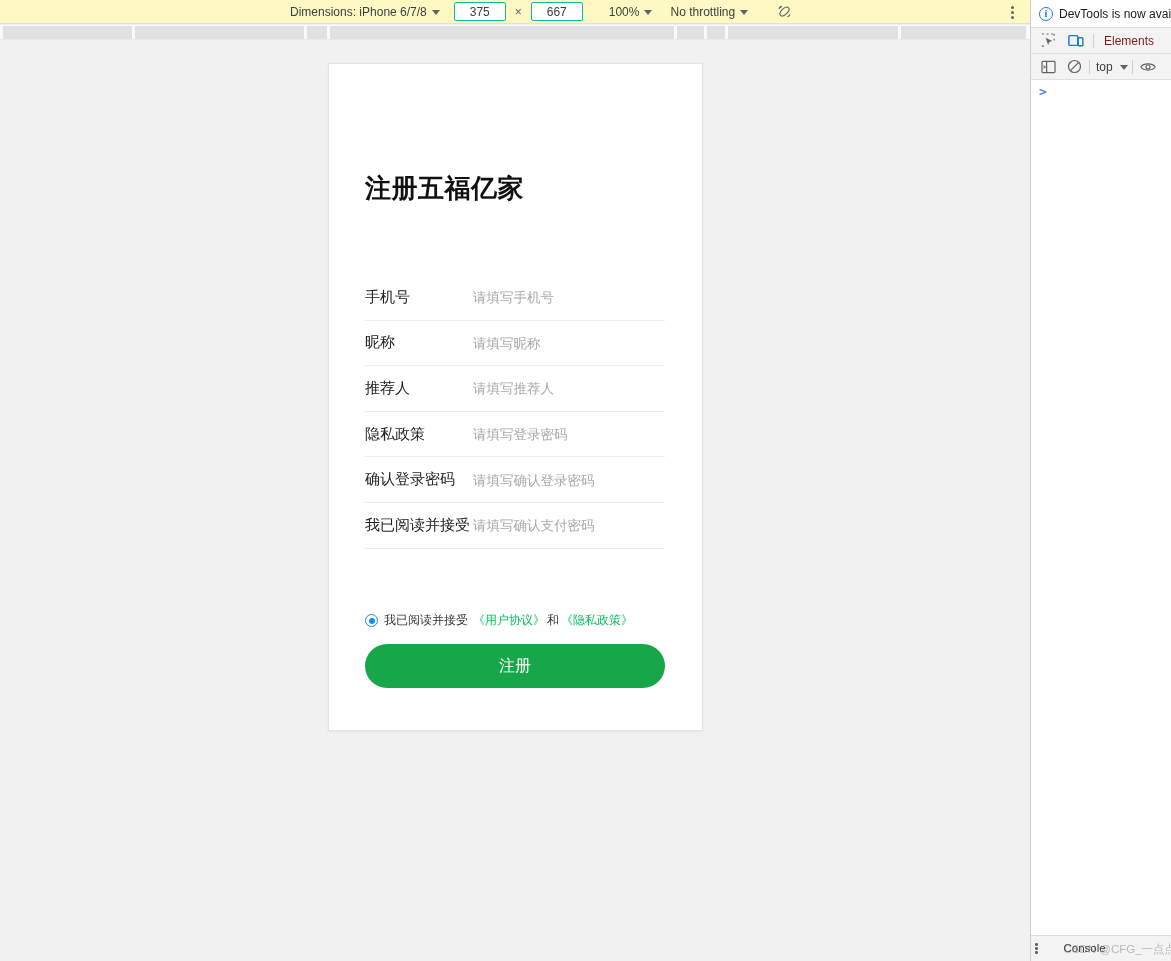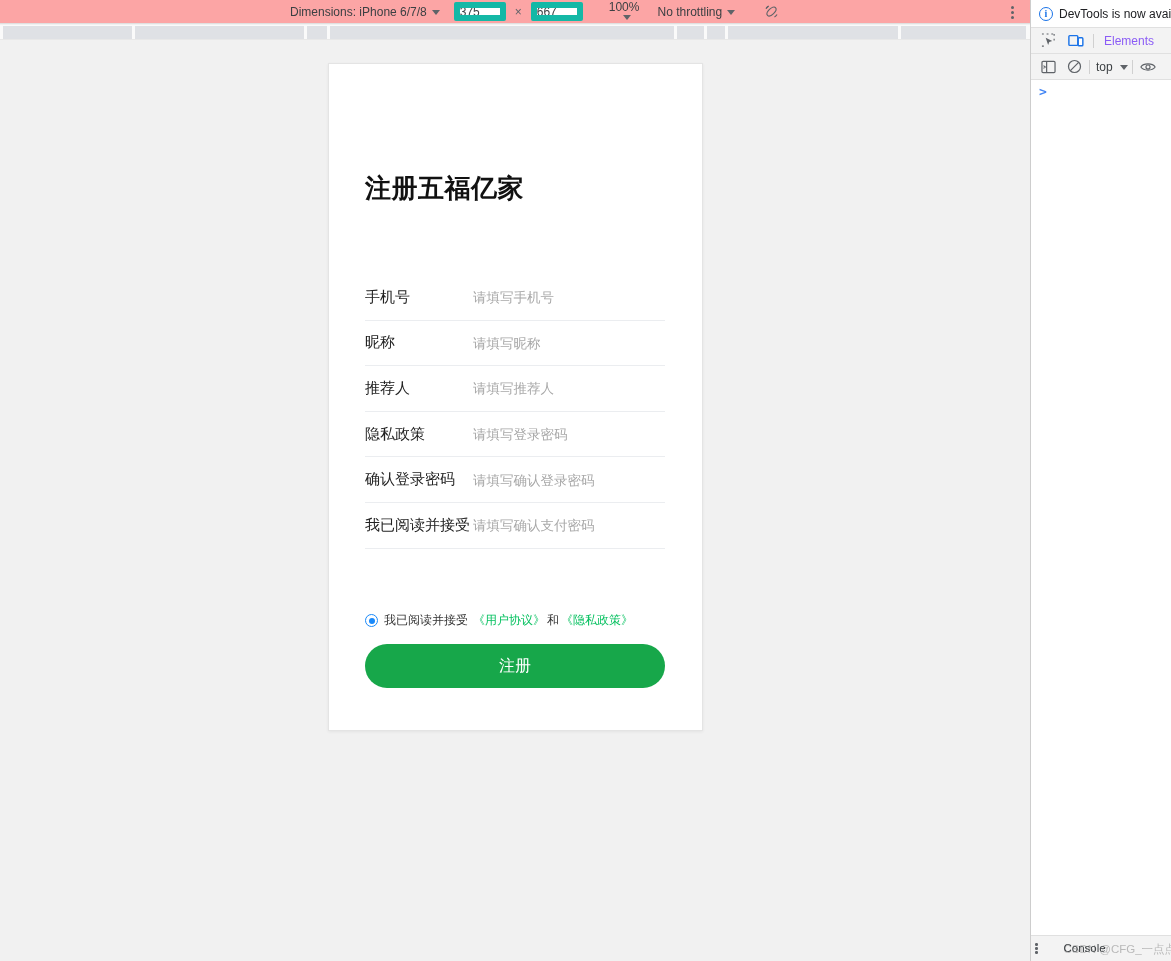--- a/index.html
+++ b/index.html
@@ -16,50 +16,51 @@
     position: absolute; left: 0; top: 0;
     width: 1030px; height: 961px;
     background: #f1f1f1;
     overflow: hidden;
   }
 
   
   #device-toolbar {
     position: absolute; left: 0; top: 0;
     width: 1030px; height: 24px;
-    background: #fca5a5;
+    background: #fef9c3;
     border-bottom: 1px solid #e0e0e0;
     display: flex; align-items: center;
     font-size: 12px; color: #3c4043;
   }
   .dt-spacer { flex: 0 0 auto; }
   .dt-group { display: flex; align-items: center; height: 24px; }
   .dt-label { white-space: nowrap; }
   .caret {
     display: inline-block;
     width: 0; height: 0;
     border-left: 4px solid transparent;
     border-right: 4px solid transparent;
     border-top: 5px solid #5f6368;
     margin-left: 5px;
     position: relative; top: 1px;
   }
   .dt-input {
     width: 52px; height: 19px;
-    border: 6px solid #14b8a6;
+    border: 1px solid #14b8a6;
     background: #fff;
     border-radius: 2px;
     font-size: 12px;
     color: #3c4043;
+    text-align: center;
     font-family: "Liberation Sans", sans-serif;
     line-height: 17px;
     outline: none;
   }
   .dt-times { margin: 0 9px; color: #5f6368; font-size: 12px; }
-  .dt-zoom { margin-left: 26px; white-space: nowrap; flex-direction: column; }
+  .dt-zoom { margin-left: 26px; white-space: nowrap; }
   .dt-throttle { margin-left: 18px; white-space: nowrap; }
   #rotate-icon {
     margin-left: 26px;
     width: 20px; height: 20px;
     display: flex; align-items: center; justify-content: center;
     color: #5f6368;
   }
   #more-menu {
     position: absolute; right: 8px; top: 2px;
     width: 20px; height: 20px;
@@ -189,21 +190,21 @@
     gap: 6px; padding-left: 6px;
     border-bottom: 1px solid #e0e0e0;
     background: #f3f3f3; white-space: nowrap; overflow: hidden;
   }
   .dt-icon-btn {
     width: 22px; height: 20px; flex: 0 0 22px;
     display: flex; align-items: center; justify-content: center;
     color: #5f6368;
   }
   .dt-vsep { width: 1px; height: 14px; background: #d0d0d0; flex: 0 0 1px; }
-  #dt-tab-elements { font-size: 12px; color: #8b5cf6; padding: 0 4px; }
+  #dt-tab-elements { font-size: 12px; color: #7f1d1d; padding: 0 4px; }
 
   #dt-console-toolbar {
     height: 26px; display: flex; align-items: center;
     gap: 4px; padding-left: 6px;
     border-bottom: 1px solid #e0e0e0;
     background: #f3f3f3; white-space: nowrap; overflow: hidden;
   }
   #dt-context { font-size: 12px; color: #3c4043; padding: 0 2px; }
 
   #dt-console-body {

